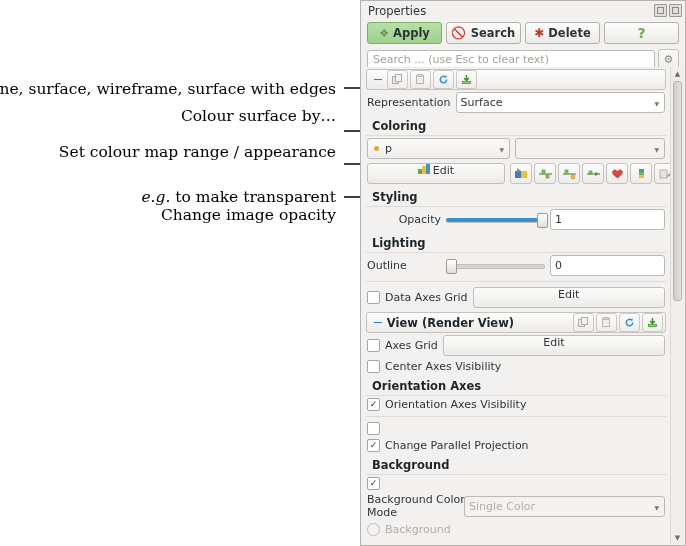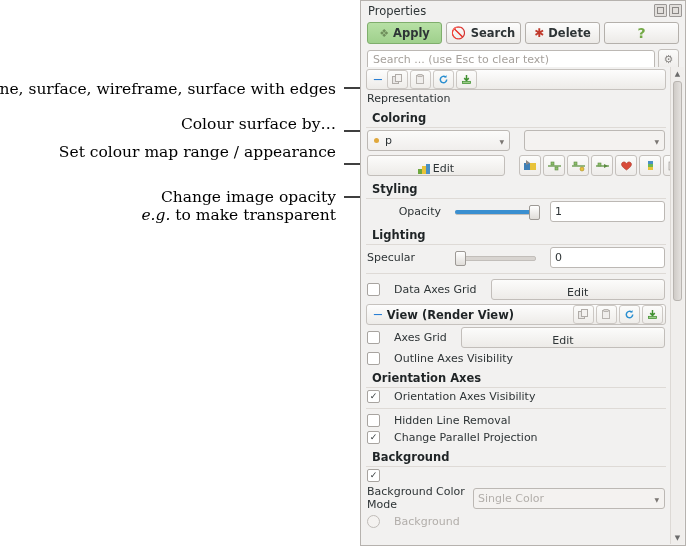--- a/index.html
+++ b/index.html
@@ -111,36 +111,36 @@
     width:19px;height:17px;border:1px solid #ccc8c4;border-radius:3px;
     background:linear-gradient(#fcfcfb,#efedea);
     display:flex;align-items:center;justify-content:center;
   }
   .sectitle{
     font-weight:bold;font-size:11.5px;color:#1f2426;
     padding:4px 0 2px 6px;border-bottom:1px solid #dedad6;margin:0 4px;
   }
 
   
-  .row{display:flex;align-items:center;padding:2px 5px;gap:14px;}
+  .row{display:flex;align-items:center;padding:2px 5px;gap:5px;}
   .lbl{font-size:11px;color:#2e3436;white-space:nowrap;}
   .combo{
     flex:1;height:19px;background:#fff;border:1px solid #bcb8b4;border-radius:3px;
     display:flex;align-items:center;padding:0 4px;font-size:11px;color:#2e3436;
     position:relative;
   }
   .combo .arrow{position:absolute;right:5px;top:7px;color:#7a7672;font-size:6px;}
   .combo.flat{
     background:linear-gradient(#fbfbfa,#f0eeec);
   }
   .combo.dis{color:#b2aeaa;background:#f4f2f0;}
   .editbtn{
     flex:1;height:19px;border:1px solid #c2beba;border-radius:3px;
     background:linear-gradient(#fcfcfb,#edebe8);
-    display:flex;align-items:flex-end;justify-content:center;gap:3px;
+    display:flex;align-items:flex-start;justify-content:center;gap:3px;
     font-size:11px;color:#2e3436;
   }
   .sqbtn{
     width:20px;height:19px;border:1px solid #c5c1bd;border-radius:3px;
     background:linear-gradient(#fcfcfb,#eeecea);
     display:flex;align-items:center;justify-content:center;
     font-size:9px;
   }
   .chk{
     width:11px;height:11px;border:1px solid #a8a4a0;background:#fff;border-radius:2px;
@@ -168,34 +168,34 @@
   .dim{color:#b2aeaa;}
   .dot{width:5px;height:5px;border-radius:50%;background:#e0a83c;flex:none;margin-left:2px;}
 </style>
 </head>
 <body>
 
 <div class="annot" style="right:350px;top:80px;">
   <span>Outline, surface, wireframe, surface with edges</span>
 </div>
 
-<div class="annot" style="right:350px;top:115px;">
+<div class="annot" style="right:350px;top:107px;">
   <span>Colour surface by…</span>
 </div>
 
 <div class="annot" style="right:350px;top:143px;">
   <span>Set colour map range / appearance</span>
 </div>
 
 <div class="annot" style="right:350px;top:188px;">
   <div>
+    <span class="it">e.g.</span><span> to make transparent</span>
+  </div>
+  <div>
     <span>Change image opacity</span>
-  </div>
-  <div>
-    <span class="it">e.g.</span><span> to make transparent</span>
   </div>
 </div>
 
 <svg class="leaders" viewBox="0 0 686 546">
 
   <path d="M344 88 L546 88 L552 100" stroke="#000" stroke-width="1.6" fill="none"></path>
   <circle cx="552" cy="100" r="3.4" fill="#000"></circle>
 
   <path d="M344 131 L436 131 L444 143" stroke="#000" stroke-width="1.6" fill="none"></path>
   <circle cx="444" cy="143" r="3.4" fill="#000"></circle>
@@ -270,20 +270,24 @@
             <svg width="11" height="11" viewBox="0 0 12 12">
                 <path d="M6 1 L6 6 M3.5 4.5 L6 7 L8.5 4.5" stroke="#3f8f2f" stroke-width="1.6" fill="none"></path>
                 <rect x="1.5" y="8" width="9" height="2.5" fill="#9bcc88" stroke="#3f8f2f" stroke-width="0.8"></rect>
               </svg>
           </span>
         </span>
       </div>
 
       <div class="row">
         <span class="lbl">Representation</span>
+        <div class="combo">
+          <span>Surface</span>
+          <span class="arrow">▼</span>
+        </div>
       </div>
 
       <div class="sectitle">Coloring</div>
       <div class="row">
         <div class="combo flat" style="flex:0 0 133px;">
           <span class="dot"></span>
           <span style="margin-left:6px;">p</span>
           <span class="arrow">▼</span>
         </div>
         <div class="combo flat dis" style="flex:1;">
@@ -359,21 +363,21 @@
           <div class="fill" style="width:96%;"></div>
           <div class="knob" style="left:calc(96% - 4px);"></div>
         </div>
         <div class="numbox">
           <span>1</span>
         </div>
       </div>
 
       <div class="sectitle">Lighting</div>
       <div class="row">
-        <span class="lbl" style="width:74px;">Specular</span>
+        <span class="lbl" style="width:74px;">Outline</span>
         <div class="sliderwrap">
           <div class="track"></div>
           <div class="knob" style="left:0px;"></div>
         </div>
         <div class="numbox">
           <span>0</span>
         </div>
       </div>
 
       <div class="sep"></div>
@@ -420,34 +424,33 @@
       <div class="row">
         <span class="chk"></span>
         <span class="lbl">Axes Grid</span>
         <div class="editbtn">
           <span>Edit</span>
         </div>
       </div>
 
       <div class="row">
         <span class="chk"></span>
-        <span class="lbl">Outline Axes Visibility</span>
+        <span class="lbl">Center Axes Visibility</span>
       </div>
 
       <div class="sectitle">Orientation Axes</div>
       <div class="row">
         <span class="chk">✓</span>
         <span class="lbl">Orientation Axes Visibility</span>
       </div>
 
       <div class="sep"></div>
 
       <div class="row">
         <span class="chk"></span>
-        <span class="lbl">Hidden Line Removal</span>
       </div>
 
       <div class="row">
         <span class="chk">✓</span>
         <span class="lbl">Change Parallel Projection</span>
       </div>
 
       <div class="sectitle">Background</div>
       <div class="row">
         <span class="chk">✓</span>

